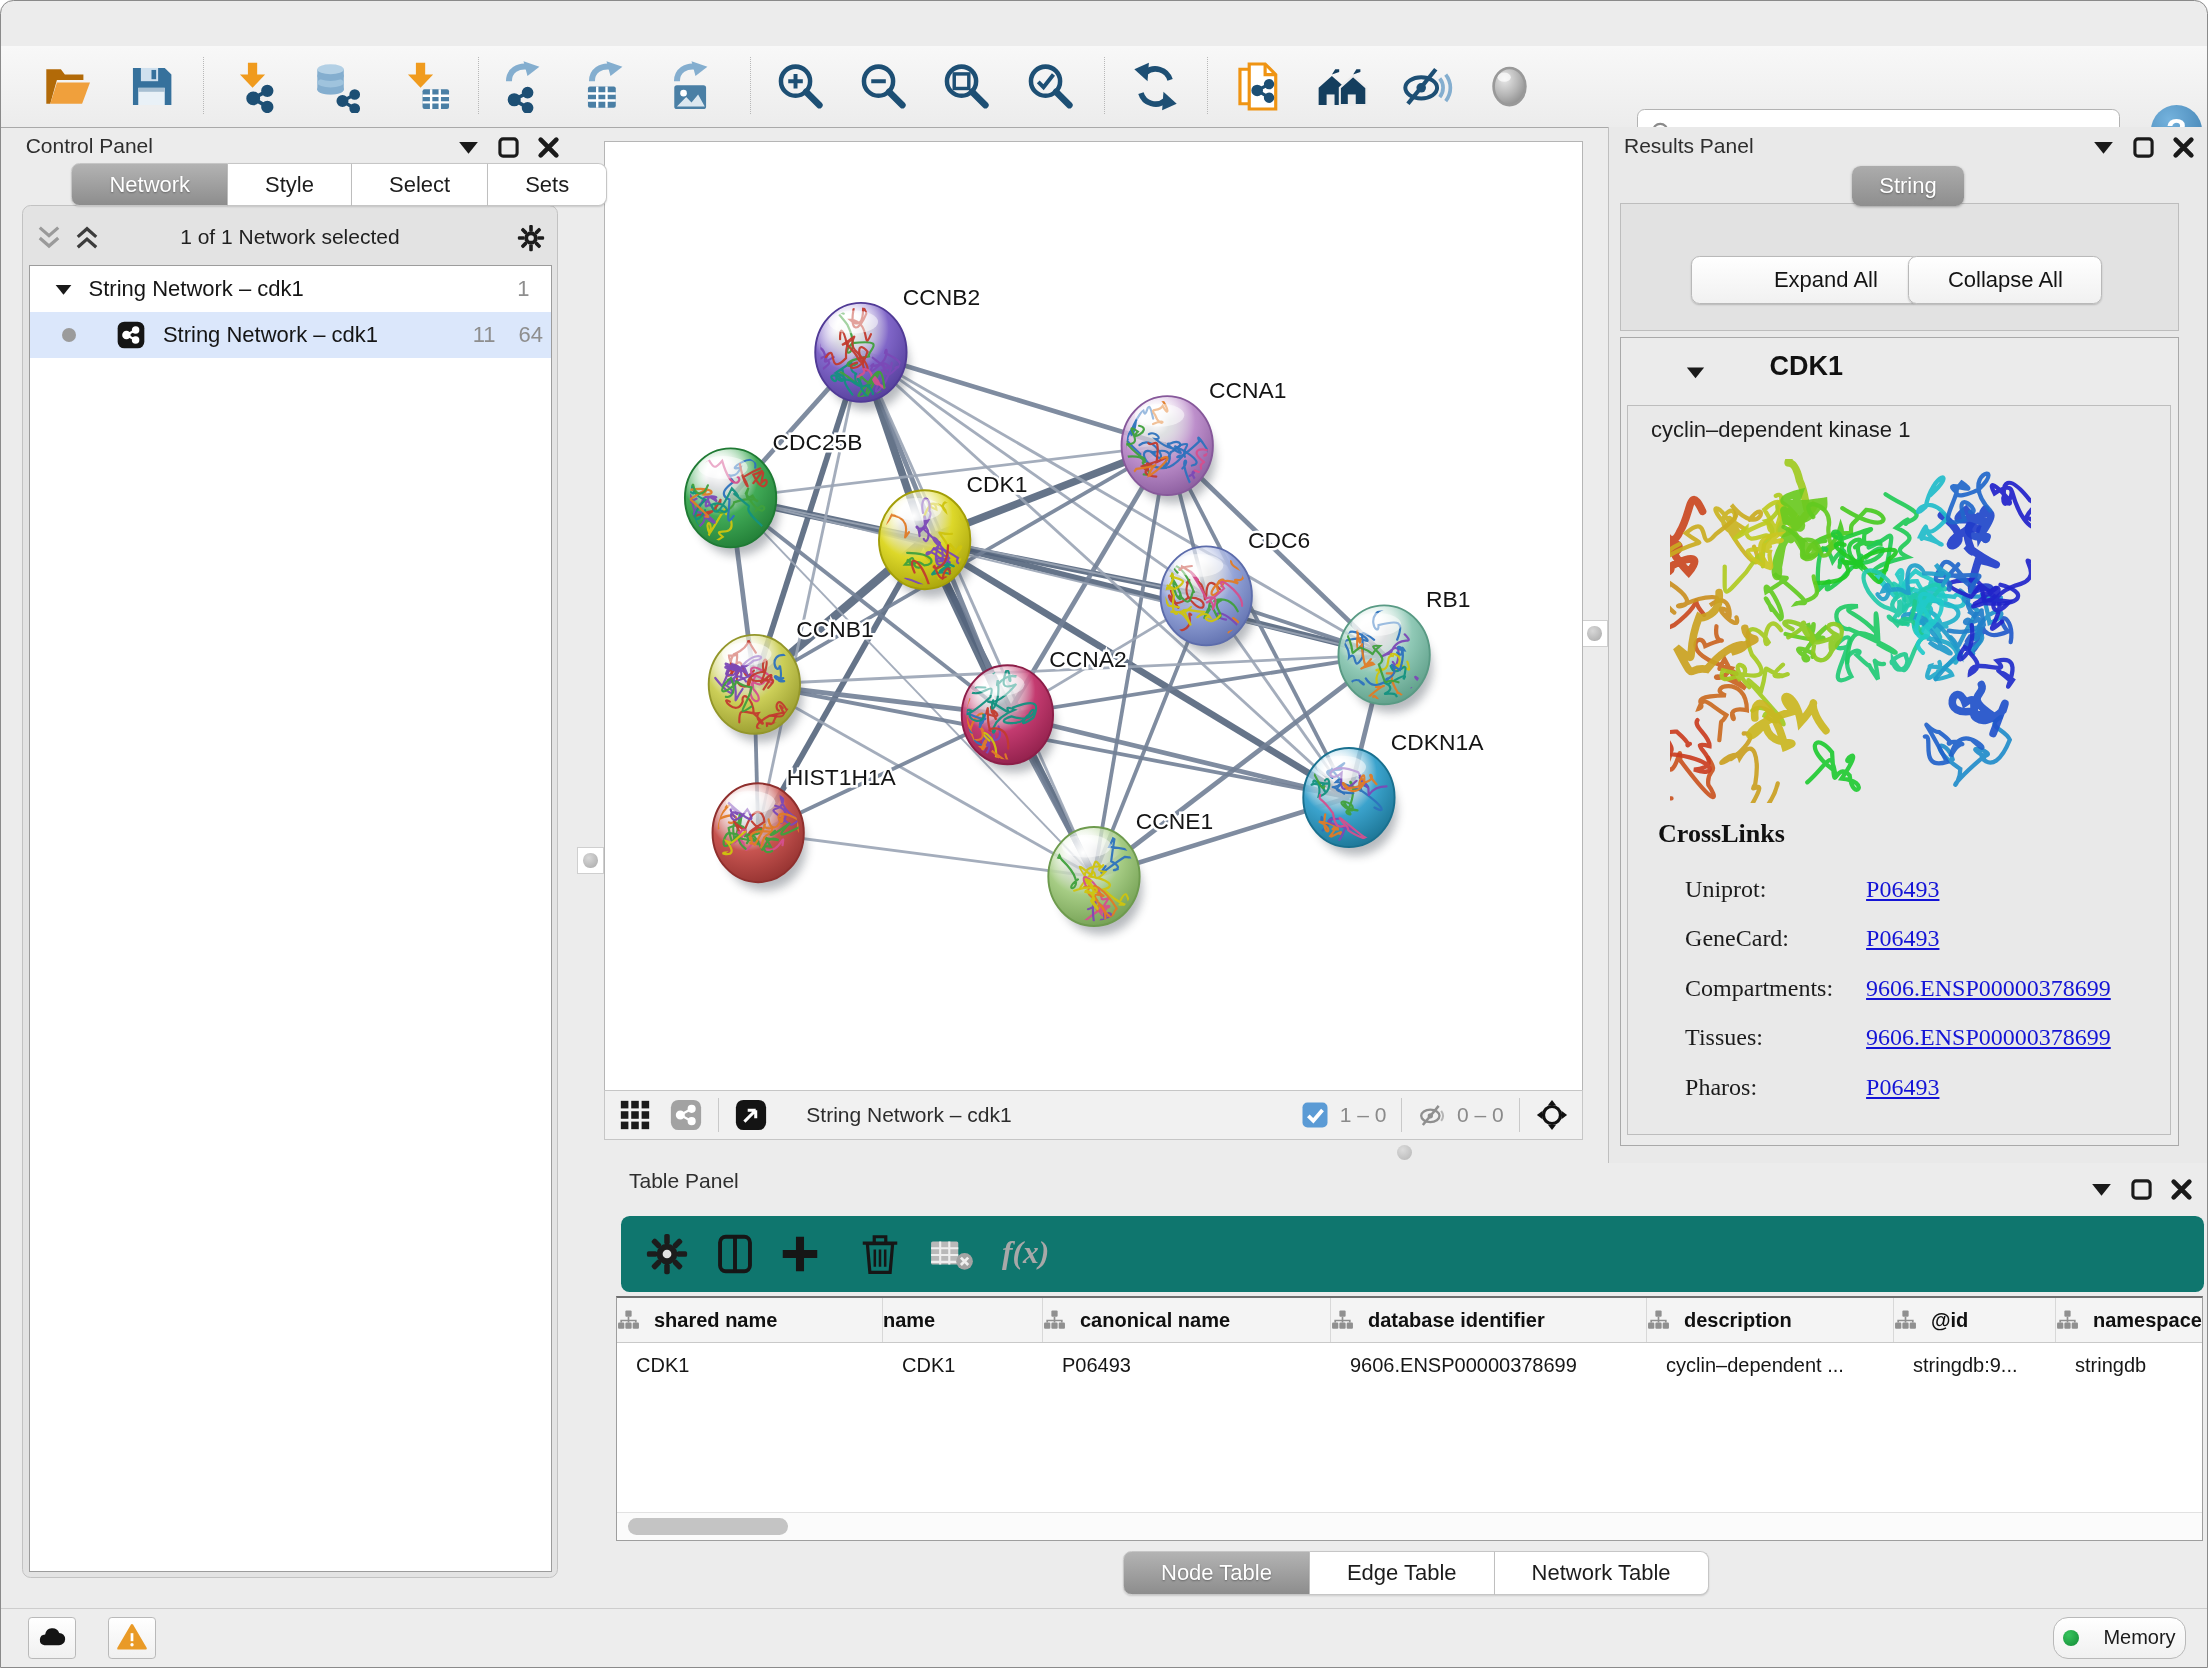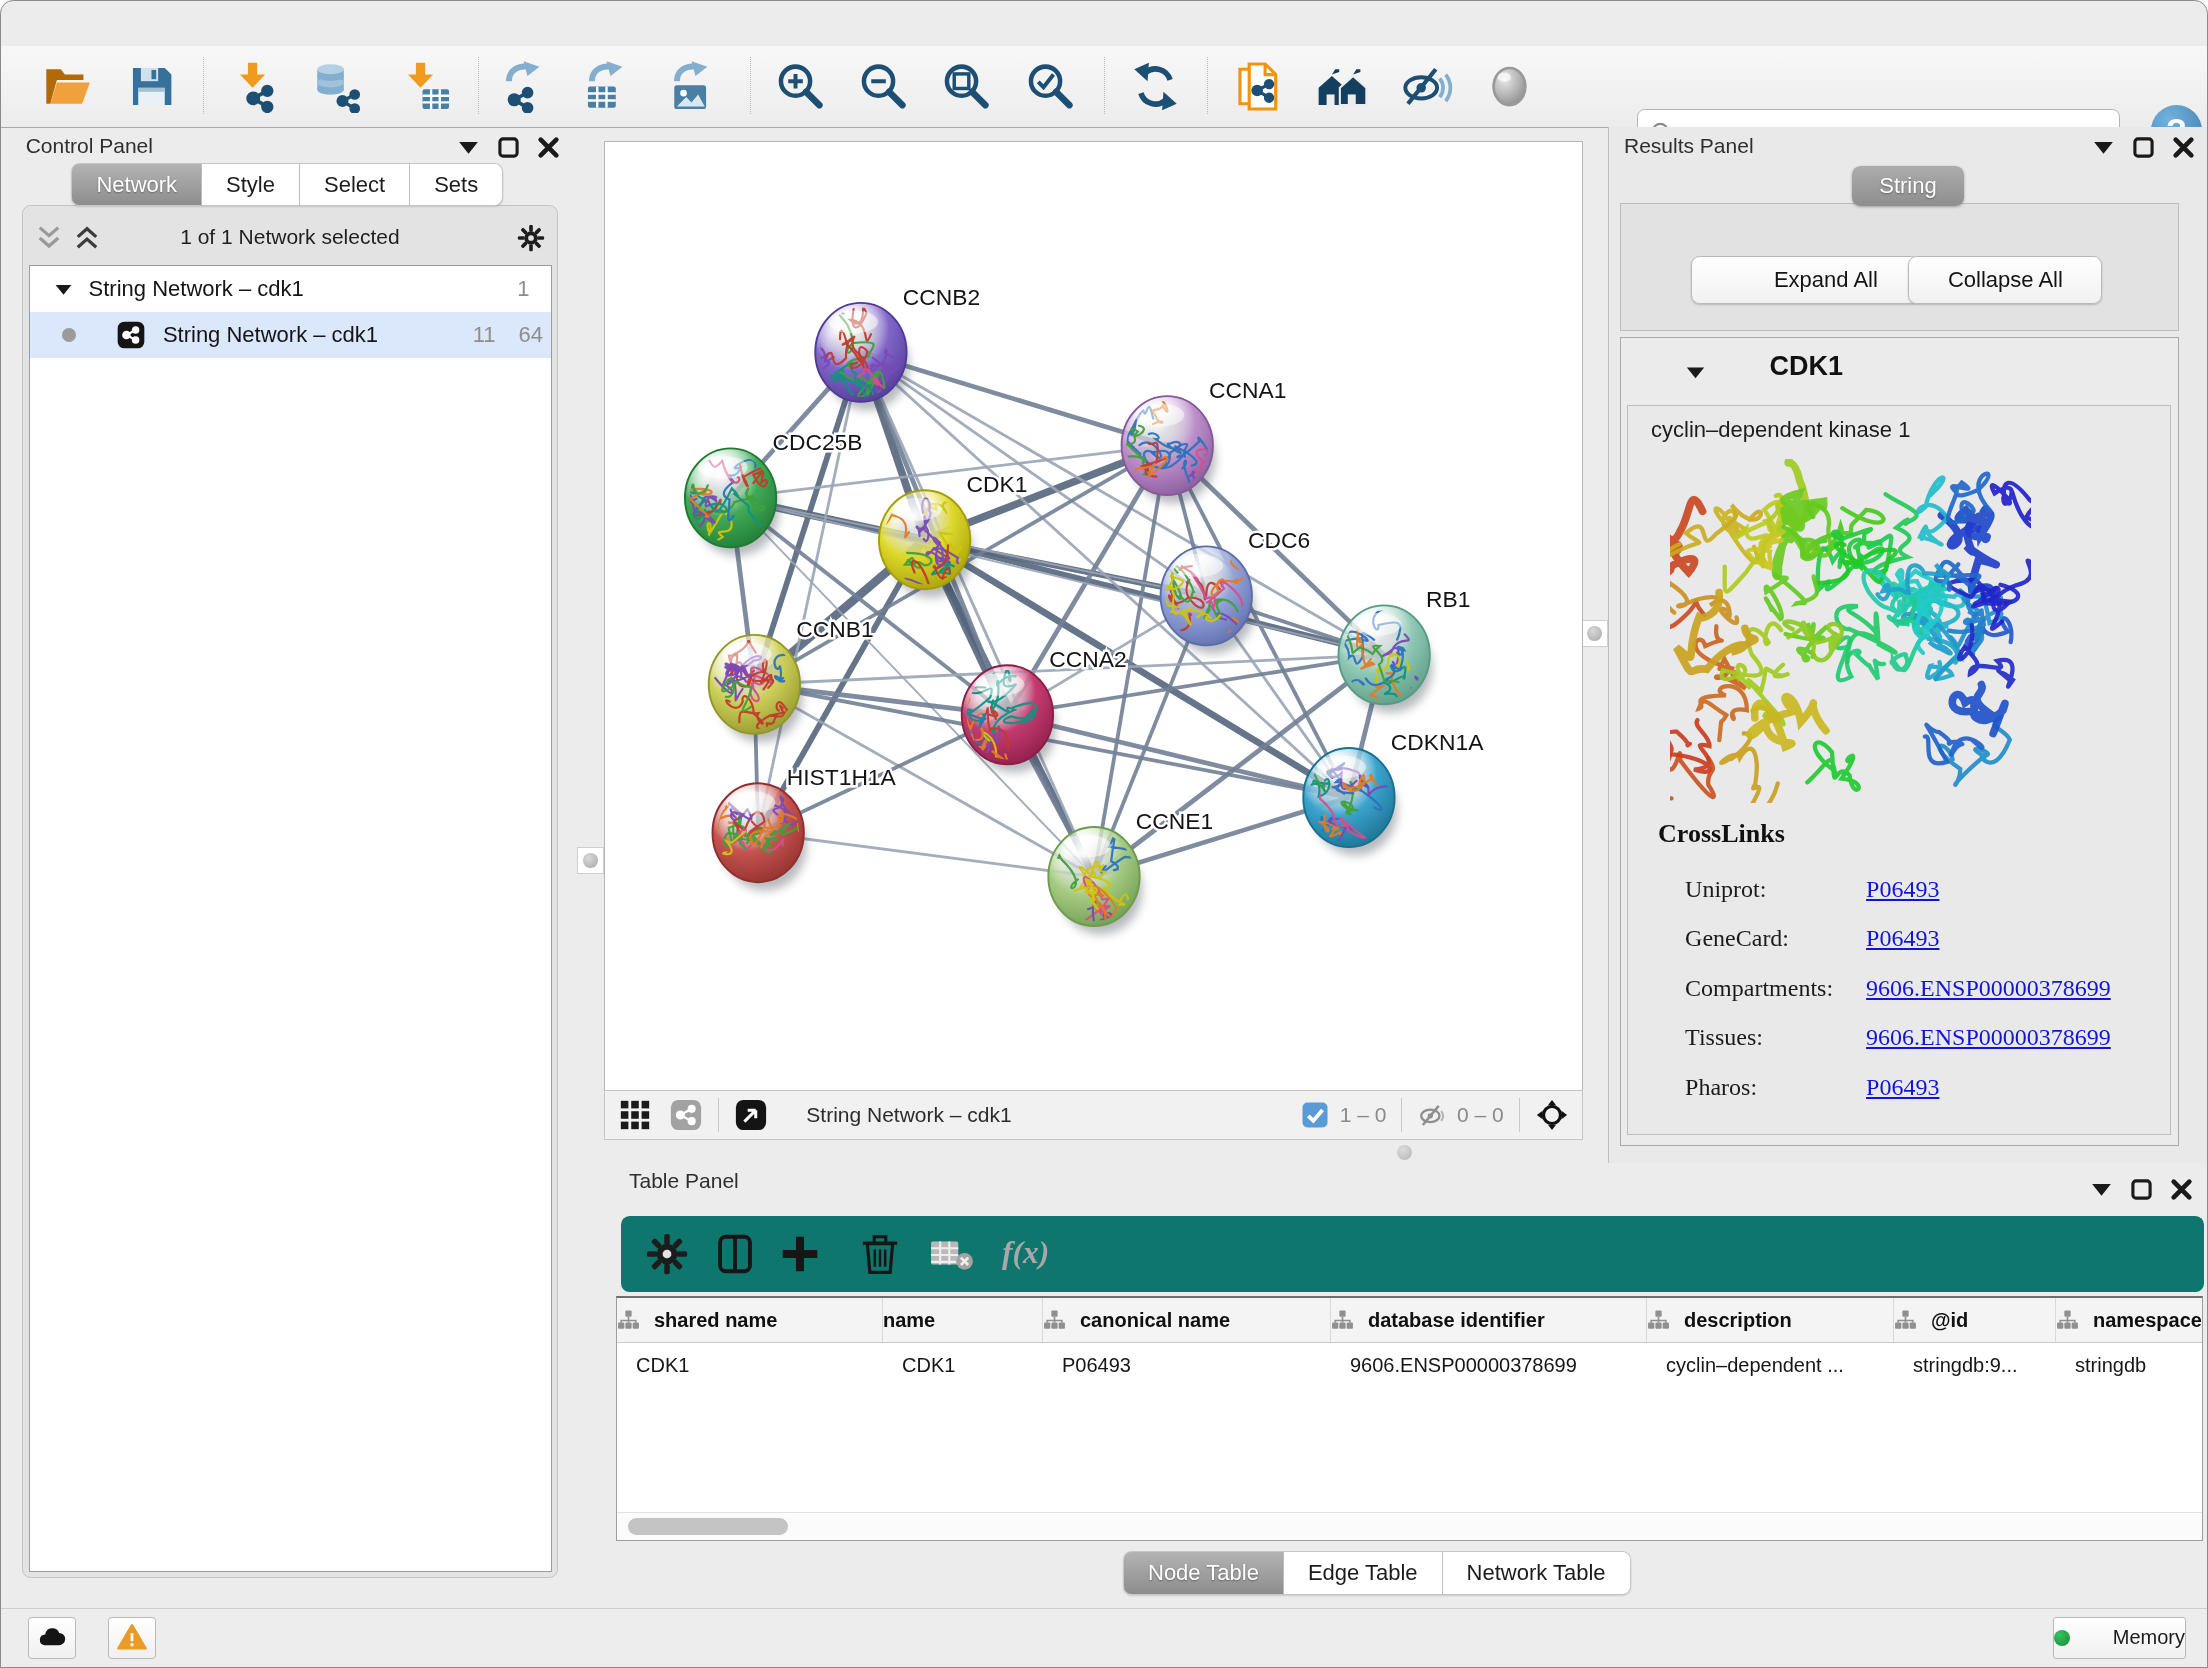--- a/index.html
+++ b/index.html
@@ -29,21 +29,21 @@
   
   .phead-title{font-size:21px;color:#2e2e2e;}
   .winbtns{position:absolute;display:flex;align-items:center;gap:15px;}
   .wb{width:25px;height:25px;display:inline-flex;align-items:center;justify-content:center;}
   .wb svg{width:23px;height:23px;}
   
   .cp{position:absolute;left:11.4px;top:126px;width:554px;height:1452px;}
   .cp-title{position:absolute;left:13.3px;top:6.7px;}
   .cp .winbtns{right:5.7px;top:7.6px;}
   .cp-tabs{position:absolute;left:59px;top:36px;height:43px;display:flex;z-index:2;}
-  .seg-tab{padding:0 24px;display:flex;align-items:center;font-size:22px;color:#1c1c1c;background:#fff;
+  .seg-tab{padding:0 37px;display:flex;align-items:center;font-size:22px;color:#1c1c1c;background:#fff;
            border:1px solid #c6c6c6;border-left:none;box-shadow:0 1px 1.9px rgba(0,0,0,.15);}
   .seg-tab:first-child{border-left:1px solid #c6c6c6;border-radius:8.6px 0 0 8.6px;}
   .seg-tab:last-child{border-radius:0 8.6px 8.6px 0;}
   .seg-tab.sel{background:linear-gradient(#b3b3b3,#8d8d8d);color:#fff;text-shadow:0 1px 1.9px rgba(0,0,0,.35);}
   .cp-box{position:absolute;left:9.5px;top:78px;width:536px;height:1373px;background:#e3e3e3;
           border:1px solid #c2c2c2;border-radius:8.6px;box-sizing:border-box;}
   .cp-selrow{position:absolute;left:0;top:9.5px;width:100%;height:46px;}
   .cp-selrow .ic{position:absolute;width:30px;height:30px;top:7.6px;}
   .sel-label{position:absolute;left:0;right:0;top:9.5px;text-align:center;font-size:21px;color:#1f1f1f;}
   .cp-tree{position:absolute;left:5.7px;top:59px;width:523px;height:1307px;background:#fff;
@@ -112,21 +112,21 @@
   .tbl-scroll{position:absolute;left:0;bottom:0;width:100%;height:27px;background:#fbfbfb;border-top:1px solid #e2e2e2;}
   .tbl-thumb{position:absolute;left:11.4px;top:4.8px;width:160px;height:17px;border-radius:8.6px;background:#c4c4c4;}
   .bt-tabs{position:absolute;left:1122px;top:1550px;height:44px;display:flex;z-index:2;}
   
   .statusbar{position:absolute;left:0;top:1607px;width:100%;height:61px;background:#ededed;
              border-top:1.9px solid #cdcdcd;box-sizing:border-box;}
   .sbtn{position:absolute;top:7.6px;width:48px;height:42px;background:linear-gradient(#fff,#f0f0f0);
         border:1.9px solid #b9b9b9;border-radius:3.8px;display:flex;align-items:center;justify-content:center;box-sizing:border-box;}
   .sbtn svg{width:32px;height:32px;}
   .mem{position:absolute;top:7.6px;left:2052px;width:133px;height:42px;background:linear-gradient(#fff,#f0f0f0);
-       border:1.9px solid #b9b9b9;border-radius:3px;display:flex;align-items:center;justify-content:space-between;
+       border:1.9px solid #b9b9b9;border-radius:15px;display:flex;align-items:center;justify-content:center;
        gap:24px;font-size:20px;color:#1b1b1b;box-sizing:border-box;}
   .memdot{width:16px;height:16px;border-radius:50%;background:radial-gradient(circle at 35% 30%,#37c45e,#128a35);}
   .ic svg{width:100%;height:100%;display:block;}
   .ic{display:inline-block;}
 </style>
 </head>
 <body>
 
 <div class="stage">
 

